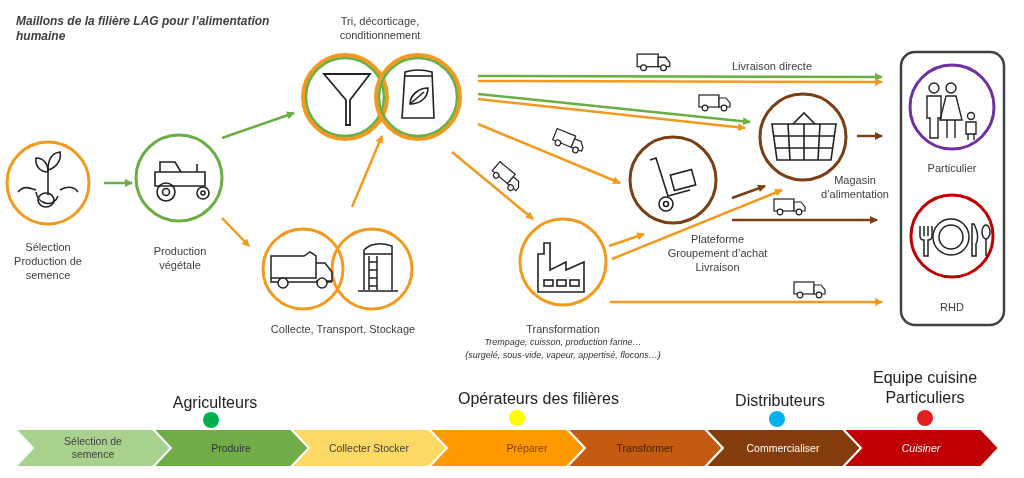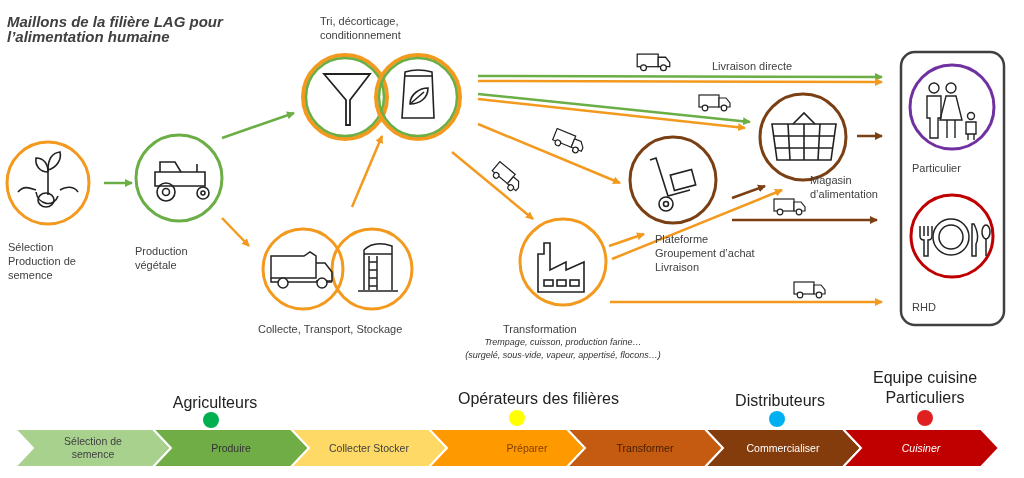--- a/index.html
+++ b/index.html
@@ -1,18 +1,18 @@
 <!DOCTYPE html>
 <html><head>
 <meta charset="utf-8">
 <style>
   html,body{margin:0;padding:0;background:#fff;}
   body{width:1024px;height:478px;position:relative;overflow:hidden;font-family:"Liberation Sans",sans-serif;color:#404040;}
-  .lbl{position:absolute;font-size:11px;line-height:14px;color:#404040;}
-  .title{position:absolute;left:7px;top:14px;font-size:15px;font-style:italic;font-weight:bold;color:#404040;line-height:15px;width:260px;}
+  .lbl{position:absolute;font-size:11px;text-align:center;line-height:14px;color:#404040;}
+  .title{position:absolute;left:16px;top:14px;font-size:12px;font-style:italic;font-weight:bold;color:#404040;line-height:15px;width:260px;}
   .sub{position:absolute;font-size:9px;font-style:italic;text-align:center;line-height:13px;color:#333;}
   .actor{position:absolute;font-size:16px;text-align:center;line-height:20px;color:#222;}
   .dot{position:absolute;width:16px;height:16px;border-radius:50%;}
   .chev-label{position:absolute;font-size:10.5px;text-align:center;line-height:13px;}
   svg{position:absolute;left:0;top:0;}
 </style>
 </head>
 <body>
 
 <div class="title">Maillons de la filière LAG pour l’alimentation humaine</div>

